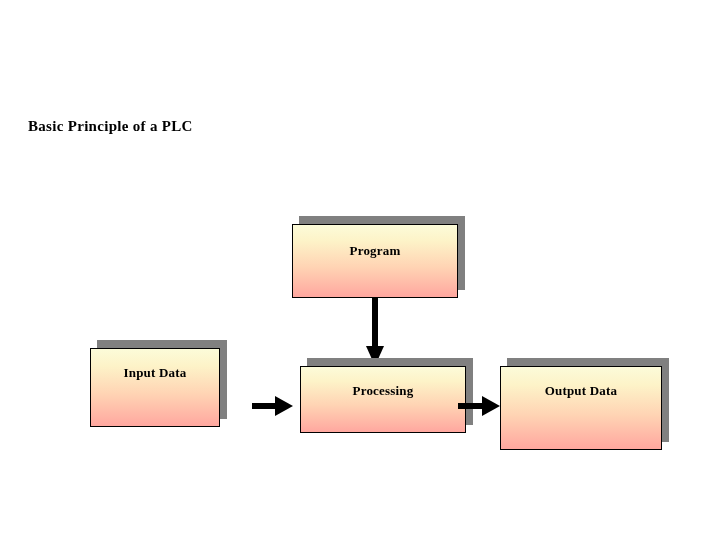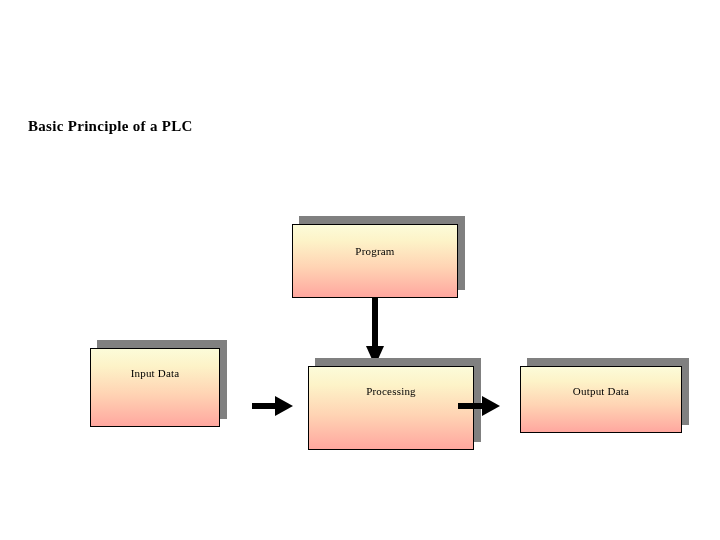--- a/index.html
+++ b/index.html
@@ -53,36 +53,36 @@
     height: 100%;
     box-sizing: border-box;
     border: 1px solid #000000;
     background: linear-gradient(to bottom, #fcfbd9 0%, #fdf3c8 22%, #ffd4b4 58%, #ffa79f 100%);
     display: flex;
     align-items: flex-start;
     justify-content: center;
   }
   .node-label {
     font-family: "Liberation Serif", "DejaVu Serif", serif;
-    font-weight: normal;
-    font-size: 11px;
+    font-weight: bold;
+    font-size: 13px;
     line-height: 10px;
     letter-spacing: 0.2px;
     color: #000000;
     white-space: nowrap;
   }
 
   
   #node-program   { left: 292px; top: 224px; width: 166px; height: 74px; }
   #node-program   .node-label { margin-top: 21px; }
   #node-input     { left:  90px; top: 348px; width: 130px; height: 79px; }
   #node-input     .node-label { margin-top: 19px; }
-  #node-processing{ left: 308px; top: 366px; width: 166px; height: 84px; }
+  #node-processing{ left: 300px; top: 366px; width: 166px; height: 67px; }
   #node-processing .node-label { margin-top: 19px; }
-  #node-output    { left: 500px; top: 366px; width: 162px; height: 67px; margin-left: 20px; }
+  #node-output    { left: 500px; top: 366px; width: 162px; height: 84px; }
   #node-output    .node-label { margin-top: 19px; }
 
   
   .arrow {
     position: absolute;
   }
   
   #arrow-program-processing { left: 364px; top: 298px; width: 22px; height: 68px; }
   #arrow-program-processing .shaft {
     position: absolute;

